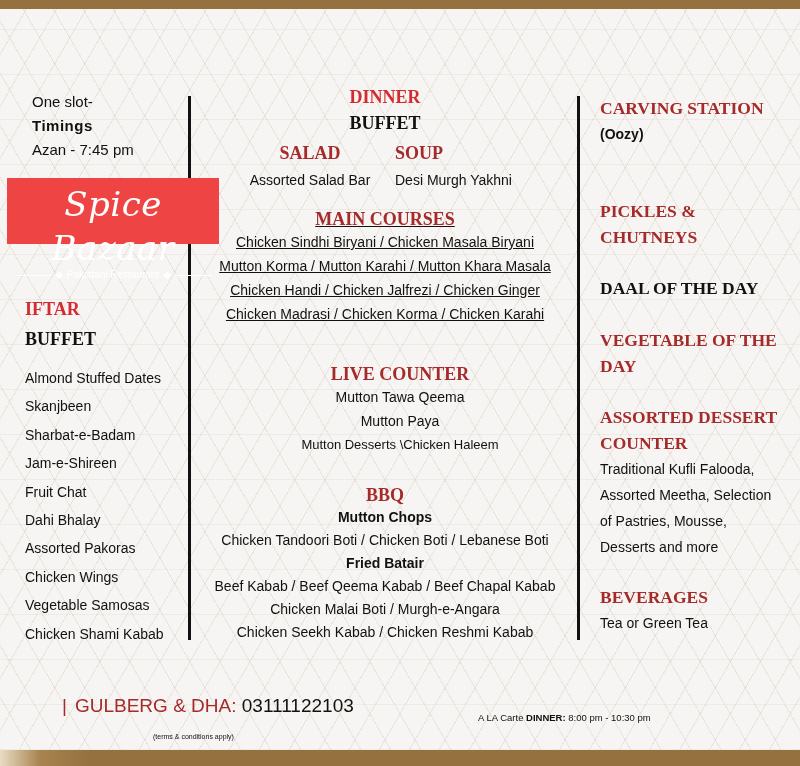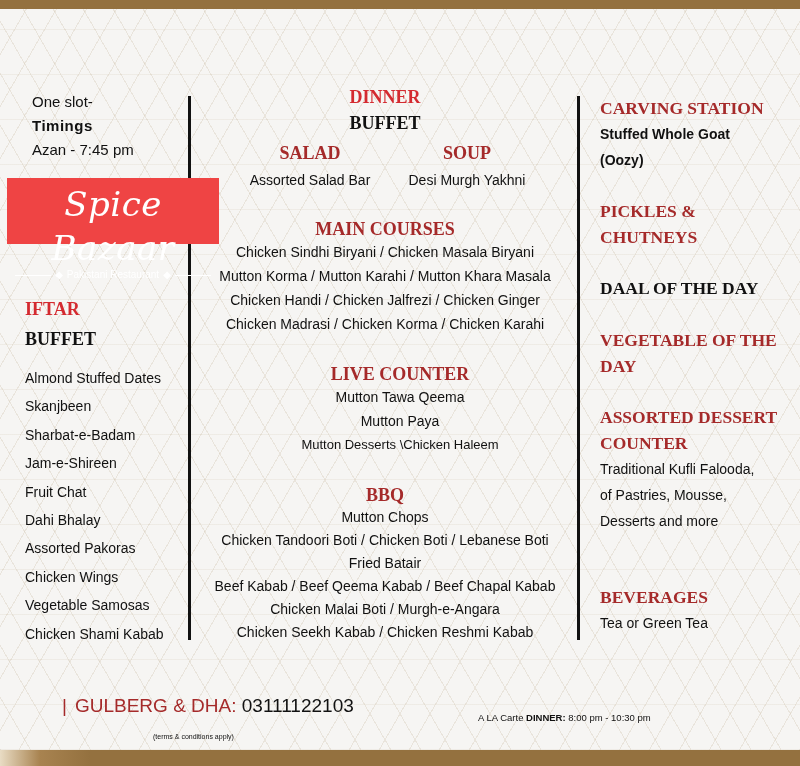--- a/index.html
+++ b/index.html
@@ -40,21 +40,21 @@
   .logo .sub .ln { width: 36px; height: 1px; background: #fff; display: inline-block; }
 
   .iftar-title { left: 25px; top: 294px; font-size: 18px; line-height: 30px; }
   .iftar-list { left: 25px; top: 364px; font-size: 14px; line-height: 28.4px; list-style: none; margin: 0; padding: 0; }
 
   
   .center { left: 192px; width: 386px; text-align: center; }
   .dinner-title { top: 52px; font-size: 18px; line-height: 26px; margin-top: 32px; }
   .sub-head { font-size: 18px; line-height: 22px; }
   .center-items { font-size: 14px; line-height: 24px; }
-  .center-items .bold { font-weight: normal; }
+  .center-items .bold { font-weight: bold; }
 
   
   .right { left: 600px; width: 200px; }
   .rhead { font-size: 17.5px; line-height: 26px; }
   .rtext { font-size: 14px; line-height: 26px; }
 
   .footer-contact { left: 62px; top: 694px; font-size: 19px; line-height: 24px; }
   .footer-contact .bar { color: #a52a2a; margin-right: 8px; }
   .terms { left: 153px; top: 733px; font-size: 7px; }
   .alacarte { left: 478px; top: 712px; font-size: 9.5px; }
@@ -105,26 +105,26 @@
 
 <div class="abs center dinner-title serif">
   <div class="bright-red">DINNER</div>
   <div>BUFFET</div>
 </div>
 
 <div class="abs" style="left:236px; top:142px; width:148px; text-align:center;">
   <div class="serif red sub-head">SALAD</div>
   <div class="center-items" style="margin-top:4px;">Assorted Salad Bar</div>
 </div>
-<div class="abs" style="left:395px; top:142px; width:144px; text-align:center;">
+<div class="abs" style="left:395px; top:142px; width:144px; text-align:left;">
   <div class="serif red sub-head">SOUP</div>
   <div class="center-items" style="margin-top:4px;">Desi Murgh Yakhni</div>
 </div>
 
-<div class="abs center" style="top:218px;">
+<div class="abs center" style="top:208px;text-decoration:underline;">
   <div class="serif red sub-head">MAIN COURSES</div>
   <div class="center-items">
     <div>Chicken Sindhi Biryani / Chicken Masala Biryani</div>
     <div>Mutton Korma / Mutton Karahi / Mutton Khara Masala</div>
     <div>Chicken Handi / Chicken Jalfrezi / Chicken Ginger</div>
     <div>Chicken Madrasi / Chicken Korma / Chicken Karahi</div>
   </div>
 </div>
 
 <div class="abs center" style="top:363px;padding-left:15px;">
@@ -143,39 +143,39 @@
     <div>Chicken Tandoori Boti / Chicken Boti / Lebanese Boti</div>
     <div class="bold">Fried Batair</div>
     <div>Beef Kabab / Beef Qeema Kabab / Beef Chapal Kabab</div>
     <div>Chicken Malai Boti / Murgh-e-Angara</div>
     <div>Chicken Seekh Kabab / Chicken Reshmi Kabab</div>
   </div>
 </div>
 
 <div class="abs right" style="top:95px;">
   <div class="serif red rhead">CARVING STATION</div>
-  <div class="rtext" style="font-weight:bold;">Stuffed Whole Goat</div>
   <div class="rtext" style="font-weight:bold;">(Oozy)</div>
 </div>
 <div class="abs right" style="top:198px;">
   <div class="serif red rhead">PICKLES &amp;</div>
   <div class="serif red rhead">CHUTNEYS</div>
 </div>
 <div class="abs right" style="top:275px;">
   <div class="serif rhead" style="color:#111;">DAAL OF THE DAY</div>
 </div>
 <div class="abs right" style="top:327px;">
   <div class="serif red rhead">VEGETABLE OF THE</div>
   <div class="serif red rhead">DAY</div>
 </div>
 <div class="abs right" style="top:404px;">
   <div class="serif red rhead">ASSORTED DESSERT</div>
   <div class="serif red rhead">COUNTER</div>
   <div class="rtext">
     <div>Traditional Kufli Falooda,</div>
+    <div>Assorted Meetha, Selection</div>
     <div>of Pastries, Mousse,</div>
     <div>Desserts and more</div>
   </div>
 </div>
 <div class="abs right" style="top:584px;">
   <div class="serif red rhead">BEVERAGES</div>
   <div class="rtext">Tea or Green Tea</div>
 </div>
 
 <div class="abs footer-contact">

